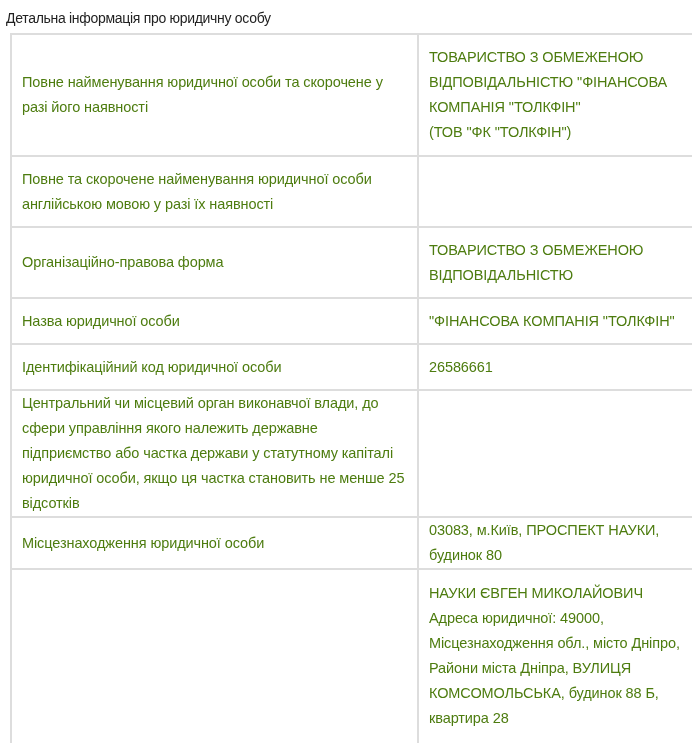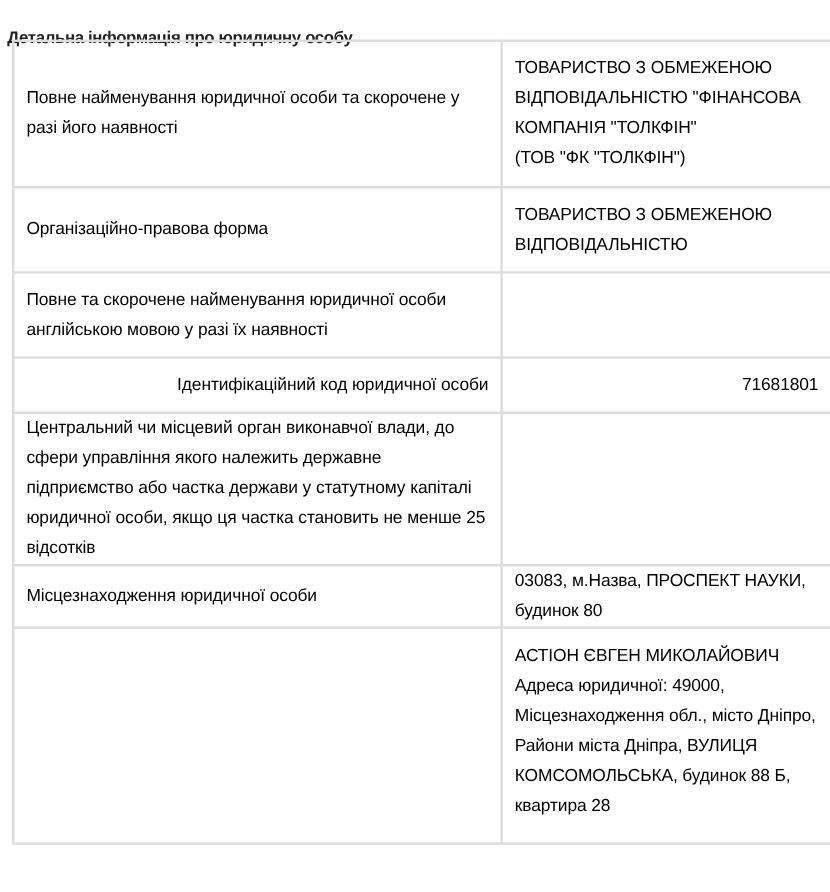--- a/index.html
+++ b/index.html
@@ -10,41 +10,40 @@
     body {
       width: 692px;
       height: 743px;
       overflow: hidden;
       position: relative;
       font-family: "DejaVu Sans", "Liberation Sans", sans-serif;
     }
     .section-title {
       position: absolute;
       left: 6px;
-      top: 21px;
+      top: 8px;
       font-size: 14px;
       line-height: 20px;
       color: #222222;
       letter-spacing: -0.3px;
       white-space: nowrap;
       font-family: "Liberation Sans", sans-serif;
-      font-weight: bold;
     }
     .info-table {
       position: absolute;
       left: 10px;
       top: 33px;
       width: 682px;
       border-collapse: collapse;
       table-layout: fixed;
       font-family: "Liberation Sans", sans-serif;
     }
     .info-table td {
       border: 2px solid #dddddd;
-      color: #000000;
+      color: #4d7c0f;
       font-size: 14.5px;
       line-height: 25px;
       padding: 0 10px;
       vertical-align: middle;
       letter-spacing: -0.1px;
     }
     .info-table td.label { width: 385px; margin-left: 12px; }
     .info-table td.value { width: 253px; }
     .info-table td .line { display: block; }
   </style>
@@ -58,51 +57,57 @@
     <tr style="height:122px;">
       <td class="label">Повне найменування юридичної особи та скорочене у разі його наявності</td>
       <td class="value">
         <span class="line">ТОВАРИСТВО З ОБМЕЖЕНОЮ</span>
         <span class="line">ВІДПОВІДАЛЬНІСТЮ "ФІНАНСОВА</span>
         <span class="line">КОМПАНІЯ "ТОЛКФІН"</span>
         <span class="line">(ТОВ "ФК "ТОЛКФІН")</span>
       </td>
     </tr>
     <tr style="height:71px;">
+      <td class="label">Повне та скорочене найменування юридичної особи англійською мовою у разі їх наявності</td>
+      <td class="value"></td>
+    </tr>
+    <tr style="height:71px;">
       <td class="label">Організаційно-правова форма</td>
       <td class="value">
         <span class="line">ТОВАРИСТВО З ОБМЕЖЕНОЮ</span>
         <span class="line">ВІДПОВІДАЛЬНІСТЮ</span>
       </td>
     </tr>
-    <tr style="height:71px;">
-      <td class="label">Повне та скорочене найменування юридичної особи англійською мовою у разі їх наявності</td>
-      <td class="value"></td>
+    <tr style="height:46px;">
+      <td class="label">Назва юридичної особи</td>
+      <td class="value">
+        <span class="line">"ФІНАНСОВА КОМПАНІЯ "ТОЛКФІН"</span>
+      </td>
     </tr>
-    <tr style="height:46px;text-align:right;">
+    <tr style="height:46px;">
       <td class="label">Ідентифікаційний код юридичної особи</td>
       <td class="value">
-        <span class="line">71681801</span>
+        <span class="line">26586661</span>
       </td>
     </tr>
     <tr style="height:121px;">
       <td class="label">Центральний чи місцевий орган виконавчої влади, до сфери управління якого належить державне підприємство або частка держави у статутному капіталі юридичної особи, якщо ця частка становить не менше 25 відсотків</td>
       <td class="value"></td>
     </tr>
     <tr style="height:52px;">
       <td class="label">Місцезнаходження юридичної особи</td>
       <td class="value">
-        <span class="line">03083, м.Назва, ПРОСПЕКТ НАУКИ,</span>
+        <span class="line">03083, м.Київ, ПРОСПЕКТ НАУКИ,</span>
         <span class="line">будинок 80</span>
       </td>
     </tr>
     <tr style="height:180px;">
       <td class="label"></td>
       <td class="value" style="vertical-align:top; padding-top:11px;">
-        <span class="line">АСТІОН ЄВГЕН МИКОЛАЙОВИЧ</span>
+        <span class="line">НАУКИ ЄВГЕН МИКОЛАЙОВИЧ</span>
         <span class="line">Адреса юридичної: 49000,</span>
         <span class="line">Місцезнаходження обл., місто Дніпро,</span>
         <span class="line">Райони міста Дніпра, ВУЛИЦЯ</span>
         <span class="line">КОМСОМОЛЬСЬКА, будинок 88 Б,</span>
         <span class="line">квартира 28</span>
       </td>
     </tr>
   </tbody>
 </table>
 

